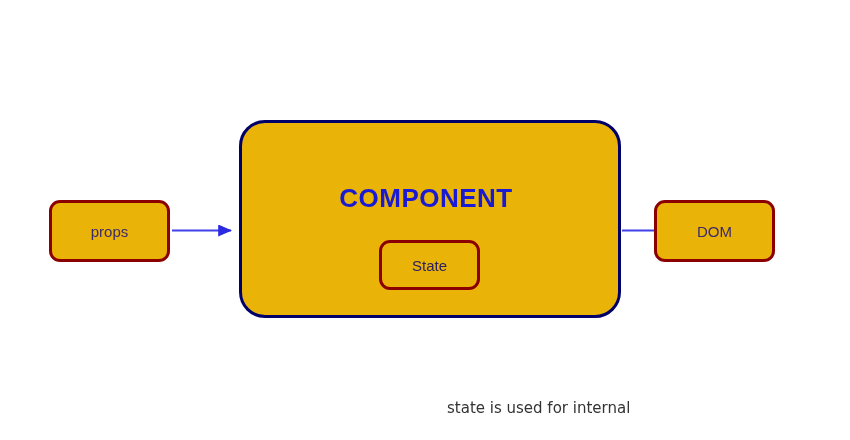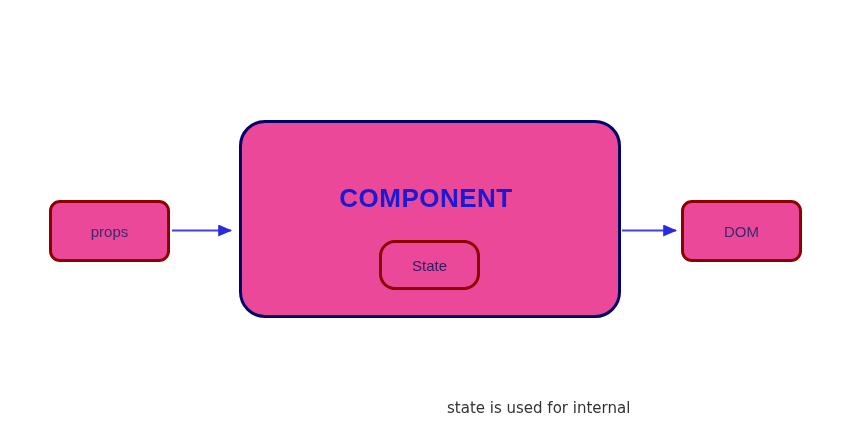--- a/index.html
+++ b/index.html
@@ -19,21 +19,21 @@
     left: 0;
     top: 0;
     width: 850px;
     height: 440px;
   }
 
   
   .box {
     position: absolute;
     box-sizing: border-box;
-    background: #ec4899;
+    background: #eab308;
     display: flex;
     align-items: center;
     justify-content: center;
   }
 
   .box-red {
     border: 3px solid #8b0000;
     border-radius: 11px;
   }
 
@@ -43,41 +43,40 @@
   }
 
   #props-box {
     left: 49px;
     top: 200px;
     width: 121px;
     height: 62px;
   }
 
   #dom-box {
-    left: 681px;
+    left: 654px;
     top: 200px;
     width: 121px;
     height: 62px;
   }
 
   #component-box {
     left: 239px;
     top: 120px;
     width: 382px;
     height: 198px;
     border-radius: 26px;
     display: block;
   }
 
   #state-box {
     left: 379px;
     top: 240px;
     width: 101px;
     height: 50px;
-    border-radius: 16px;
   }
 
   
   .node-label {
     font-family: "Liberation Sans", sans-serif;
     font-size: 15px;
     color: #3b2a6b;
     white-space: nowrap;
   }
 

